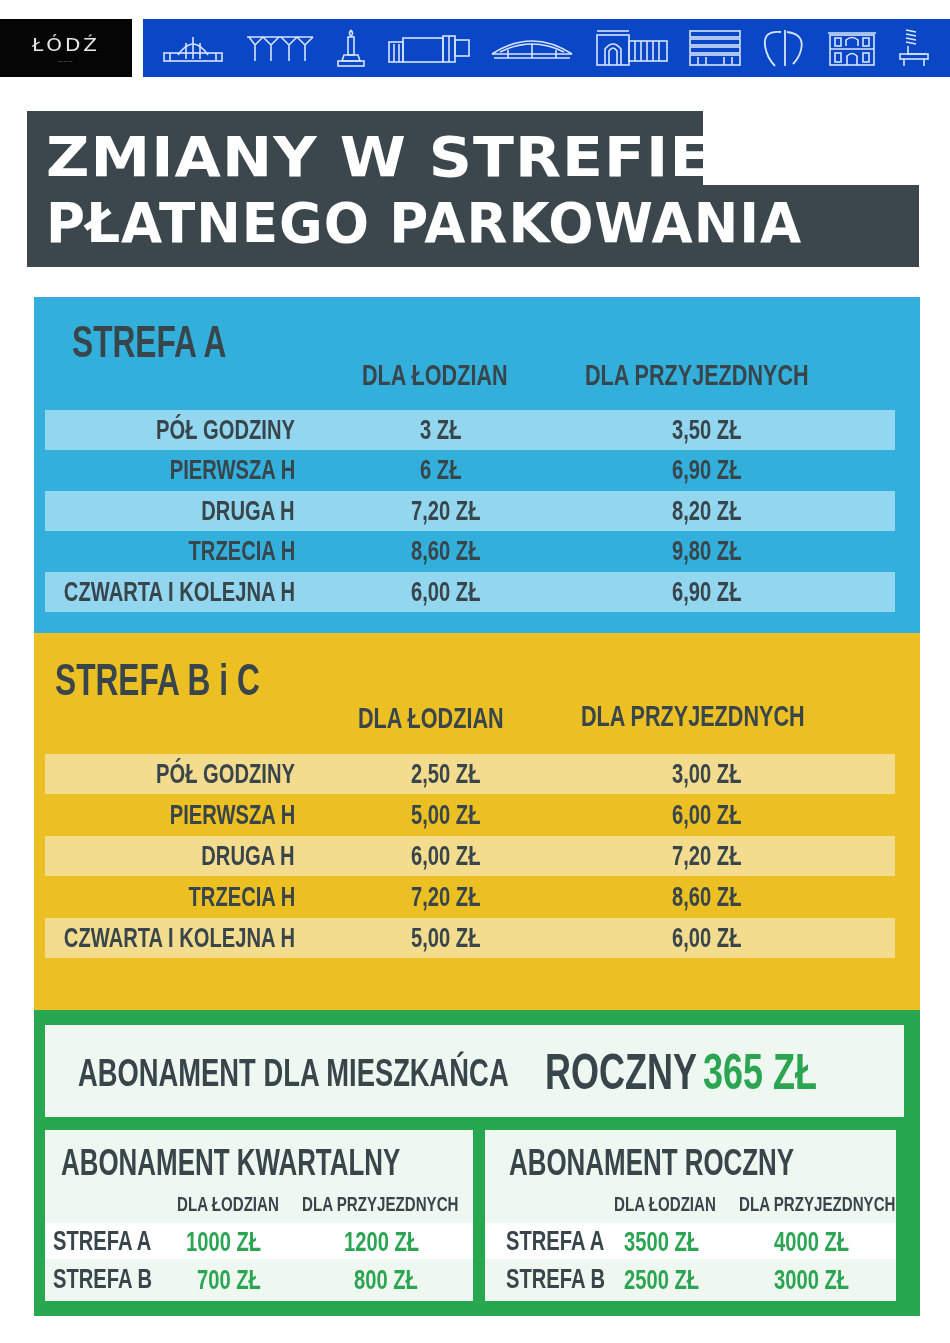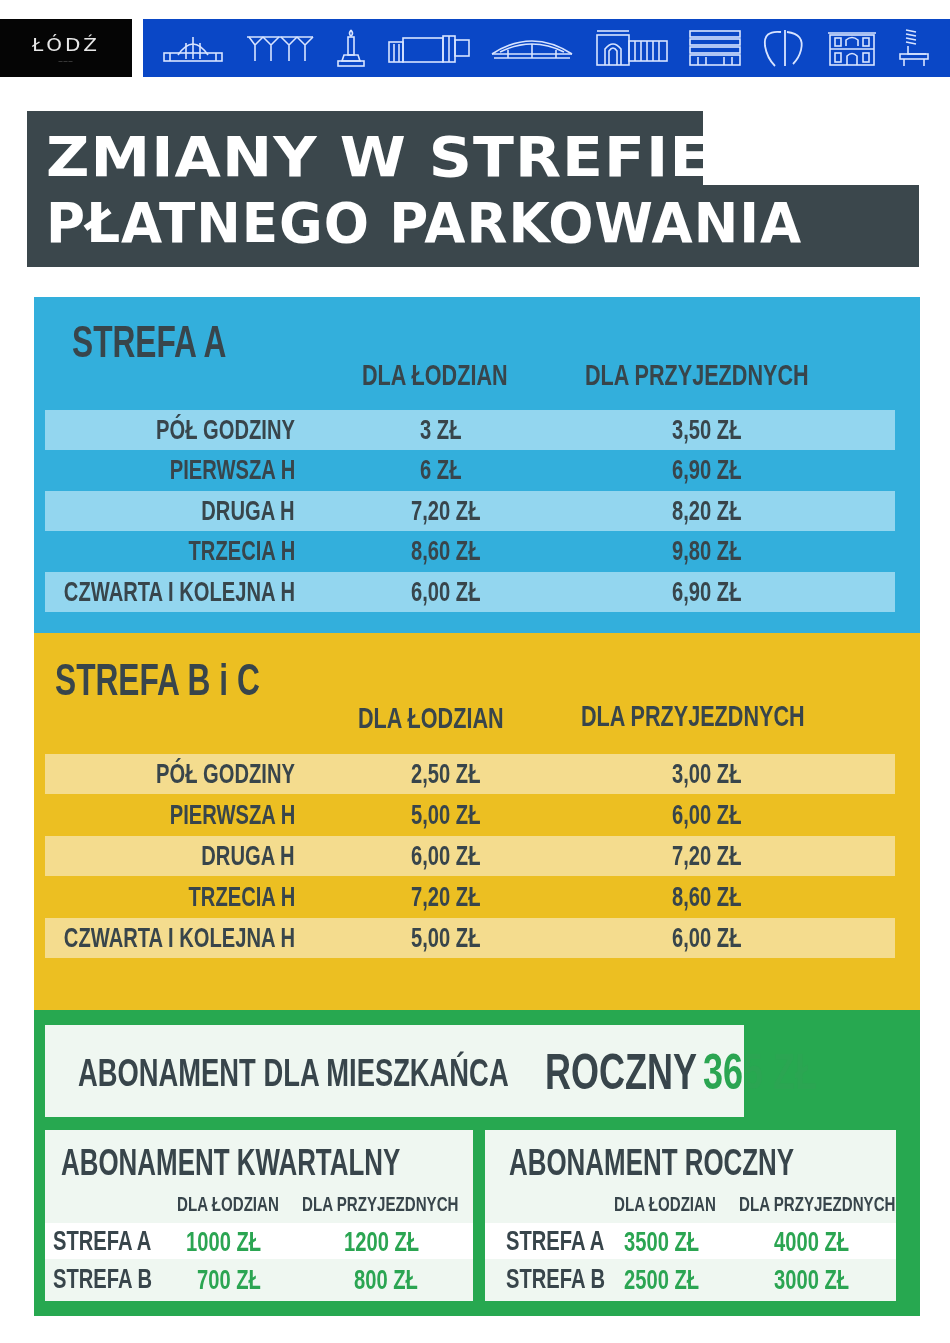--- a/index.html
+++ b/index.html
@@ -30,21 +30,21 @@
   .col-head { position: absolute; font-size: 30px; color: #38454b; transform: scaleX(0.72); }
   .row { position: absolute; left: 11px; width: 850px; height: 40px; }
   .zone-a .row.light { background: #93d6ef; }
   .zone-b .row.light { background: #f4dc8e; }
   .cell { position: absolute; top: 4px; font-size: 28px; color: #38454b; transform: scaleX(0.72); }
   .cell.label { right: 0; transform-origin: right center; }
   .label-wrap { position: absolute; left: 0; width: 250px; top: 0; height: 40px; padding-left: 20px; }
 
   
   .green { position: absolute; left: 34px; top: 1010px; width: 886px; height: 306px; background: #27a850; }
-  .res { position: absolute; left: 11px; top: 15px; width: 699px; height: 92px; background: #eff7f1; }
+  .res { position: absolute; left: 11px; top: 15px; width: 859px; height: 92px; background: #eff7f1; }
   .res-label { position: absolute; left: 33px; top: 27px; font-size: 38px; color: #38454b; transform: scaleX(0.72); }
   .res-roczny { position: absolute; left: 500px; top: 18px; font-size: 50px; color: #38454b; transform: scaleX(0.72); }
   .res-price { position: absolute; left: 658px; top: 18px; font-size: 50px; color: #2ba552; transform: scaleX(0.72); }
 
   .sub { position: absolute; top: 120px; height: 171px; background: #eff7f1; }
   .sub.left { left: 11px; width: 428px; }
   .sub.right { left: 451px; width: 411px; }
   .sub-title { position: absolute; left: 16px; top: 12px; font-size: 36px; color: #38454b; transform: scaleX(0.72); }
   .sub-col { position: absolute; top: 62px; font-size: 21px; color: #38454b; transform: scaleX(0.72); }
   .sub-row { position: absolute; left: 0; width: 100%; height: 36px; }

